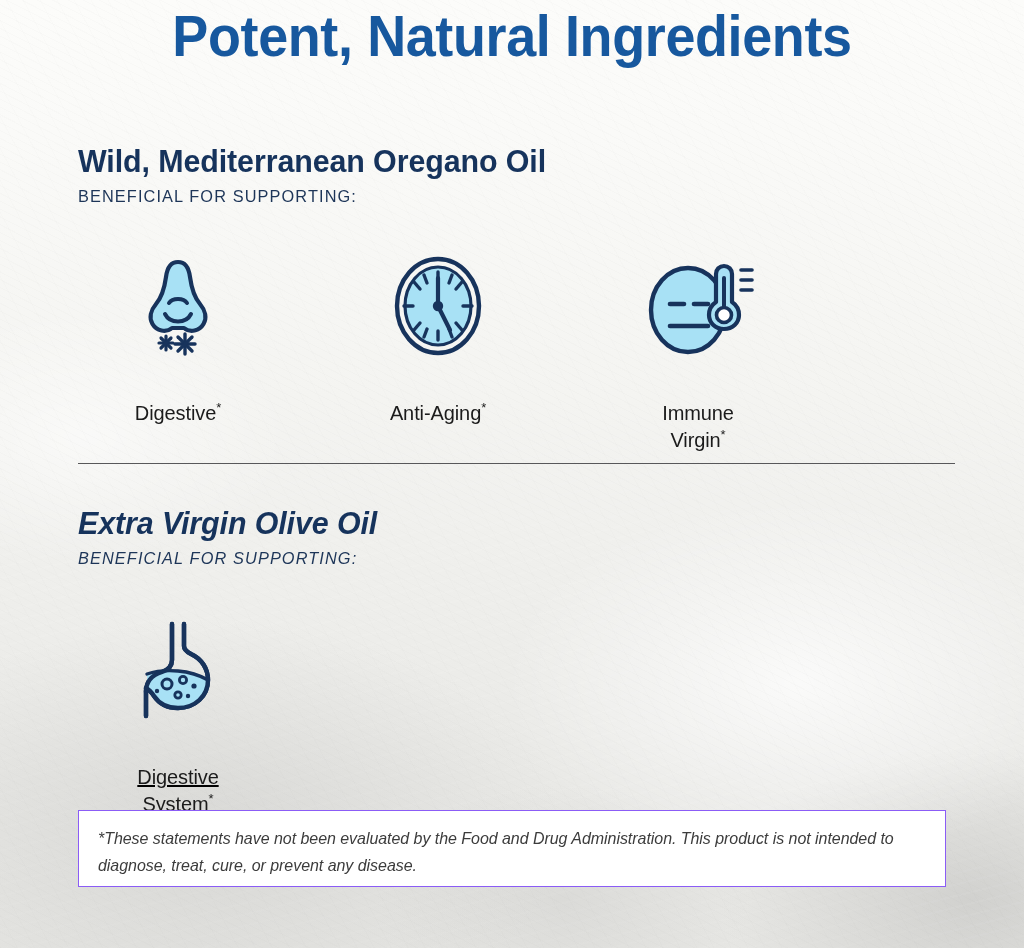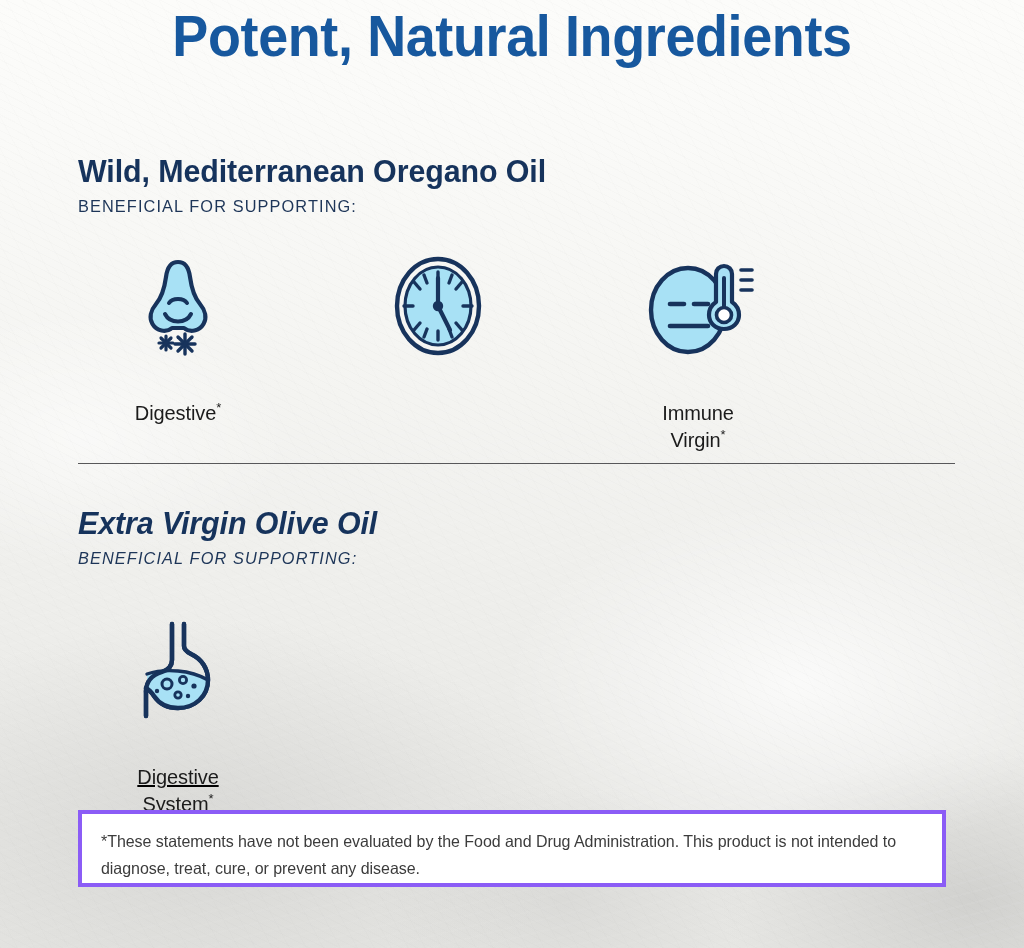--- a/index.html
+++ b/index.html
@@ -64,21 +64,21 @@
     font-weight: bold;
     color: #17589e;
     letter-spacing: -0.4px;
     transform: scaleX(0.93);
     transform-origin: 50% 50%;
     white-space: nowrap;
   }
 
   
   .section { position: absolute; left: 78px; }
-  #section-oregano { top: 154px; }
+  #section-oregano { top: 144px; }
   #section-olive   { top: 506px; font-style: italic; }
 
   .section-title {
     font-family: "Liberation Sans Narrow", "Liberation Sans", sans-serif;
     font-size: 32px;
     font-weight: bold;
     color: #16335c;
     letter-spacing: -0.1px;
     transform: scaleX(0.95);
     transform-origin: 0 50%;
@@ -142,22 +142,23 @@
   }
 
   
   .disclaimer-box {
     position: absolute;
     left: 78px;
     top: 810px;
     width: 868px;
     height: 77px;
     background: #ffffff;
-    border: 4px solid #8b5cf6;
+    border: 1px solid #8b5cf6;
     padding: 14px 19px 0 19px;
+    font-style: italic;
   }
   .disclaimer-text {
     font-family: "Liberation Sans Narrow", "Liberation Sans", sans-serif;
     font-size: 16.5px;
     color: #3c3c3c;
     line-height: 1.62;
     letter-spacing: -0.05px;
     transform: scaleX(0.97);
     transform-origin: 0 50%;
   }
@@ -229,20 +230,23 @@
             <line x1="63" y1="77" x2="66" y2="85"></line>
             <line x1="66" y1="23" x2="63" y2="31"></line>
             <line x1="41" y1="77" x2="38" y2="85"></line>
           </g>
 
           <line x1="52" y1="54" x2="52" y2="26" stroke="#17335c" stroke-width="4.2" stroke-linecap="round"></line>
           <line x1="52" y1="54" x2="64" y2="78" stroke="#17335c" stroke-width="4.2" stroke-linecap="round"></line>
           <circle cx="52" cy="54" r="5.2" fill="#17335c"></circle>
         </svg>
       </div>
+      <div class="benefit-label">
+        <span>Anti-Aging</span><span class="star">*</span>
+      </div>
     </div>
 
     <div class="benefit">
       <div class="benefit-icon">
         <svg width="112" height="108" viewBox="0 0 112 108" fill="none">
 
           <ellipse cx="46" cy="58" rx="37" ry="42" fill="#a8e1f5" stroke="#17335c" stroke-width="4.4"></ellipse>
 
           <line x1="28" y1="52" x2="42" y2="52" stroke="#17335c" stroke-width="4.6" stroke-linecap="round"></line>
           <line x1="52" y1="52" x2="66" y2="52" stroke="#17335c" stroke-width="4.6" stroke-linecap="round"></line>

